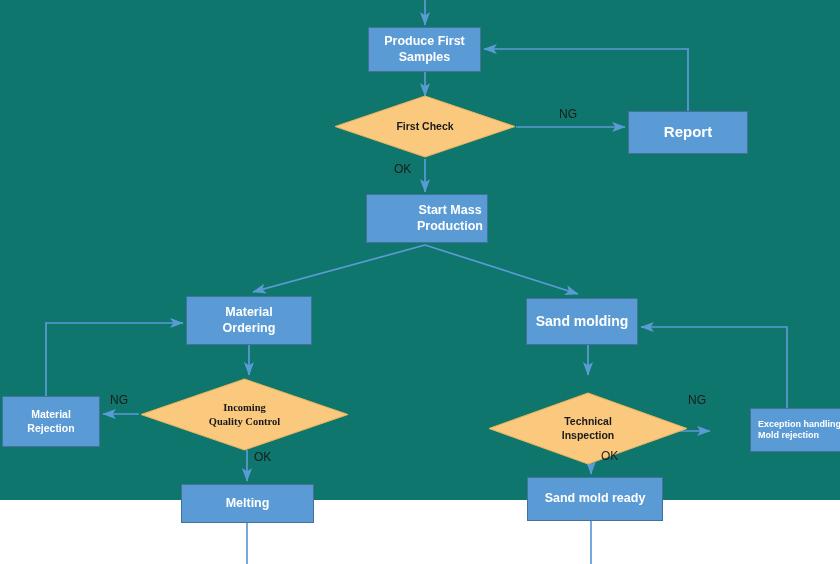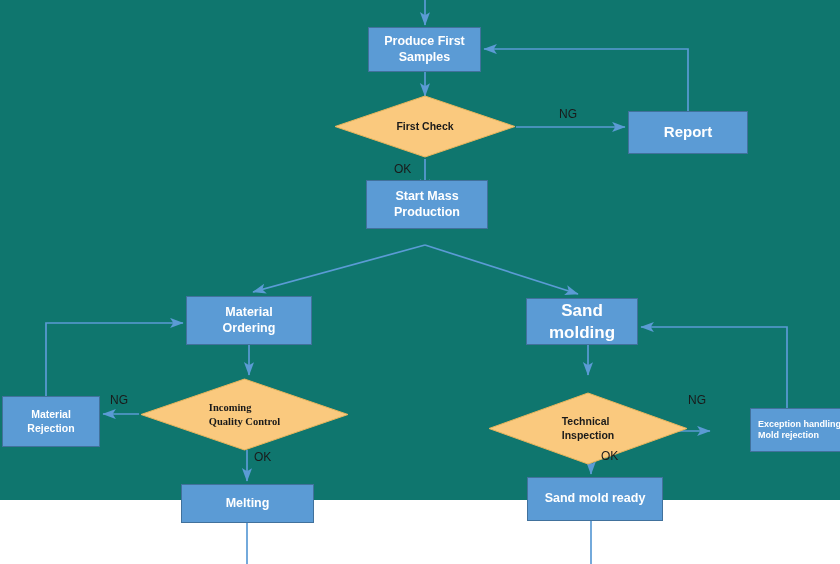--- a/index.html
+++ b/index.html
@@ -56,20 +56,21 @@
   }
   .diamond-lbl {
     position: absolute;
     left: 0;
     top: 0;
     width: 100%;
     height: 100%;
     display: flex;
     align-items: center;
     justify-content: center;
+    text-align: center;
     color: #1a1a1a;
     font-weight: bold;
     line-height: 1.25;
     white-space: pre-line;
   }
   .edge-label {
     position: absolute;
     color: #1a1a1a;
     font-weight: normal;
     white-space: nowrap;
@@ -126,31 +127,31 @@
 
   <div class="node box" style="left:368px; top:27px; width:113px; height:45px; font-size:12.5px;">
     <span class="lbl">Produce First
 Samples</span>
   </div>
 
   <div class="node box" style="left:628px; top:111px; width:120px; height:43px; font-size:15px;">
     <span class="lbl">Report</span>
   </div>
 
-  <div class="node box" style="left:366px; top:180px; width:122px; height:49px; font-size:12.5px;">
+  <div class="node box" style="left:366px; top:194px; width:122px; height:49px; font-size:12.5px;justify-content:flex-end;">
     <span class="lbl">Start Mass
 Production</span>
   </div>
 
   <div class="node box" style="left:186px; top:296px; width:126px; height:49px; font-size:12.5px;">
     <span class="lbl">Material
 Ordering</span>
   </div>
 
-  <div class="node box" style="left:526px; top:298px; width:112px; height:47px; font-size:17px;">
+  <div class="node box" style="left:526px; top:298px; width:112px; height:47px; font-size:14px;">
     <span class="lbl">Sand molding</span>
   </div>
 
   <div class="node box" style="left:2px; top:396px; width:98px; height:51px; font-size:10.5px;">
     <span class="lbl">Material
 Rejection</span>
   </div>
 
   <div class="node box" style="left:750px; top:408px; width:122px; height:44px; font-size:9px; justify-content:flex-start;">
     <span class="lbl" style="text-align:left; padding-left:7px;">Exception handling, or

